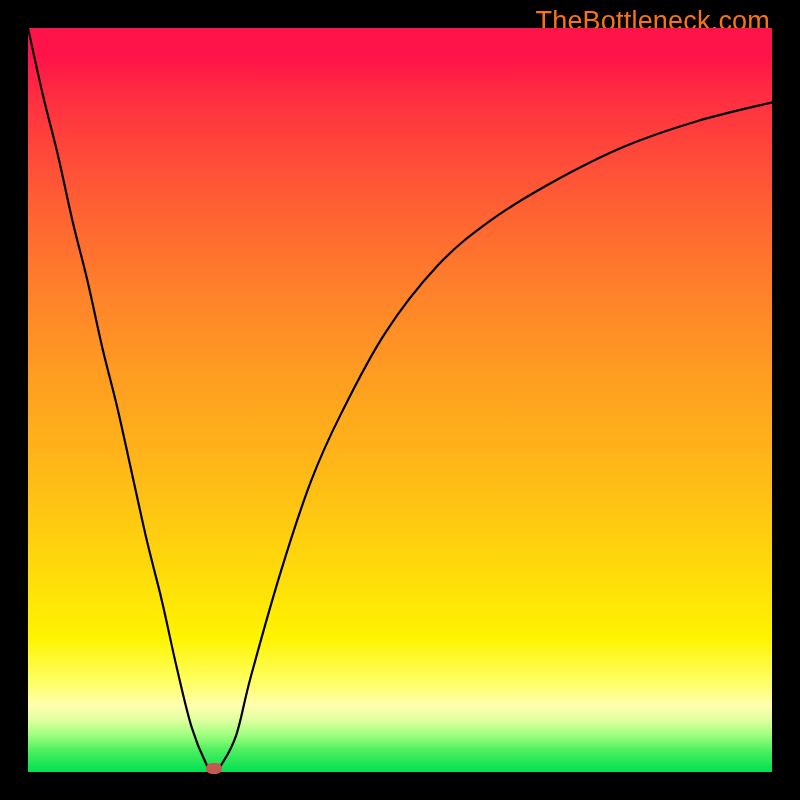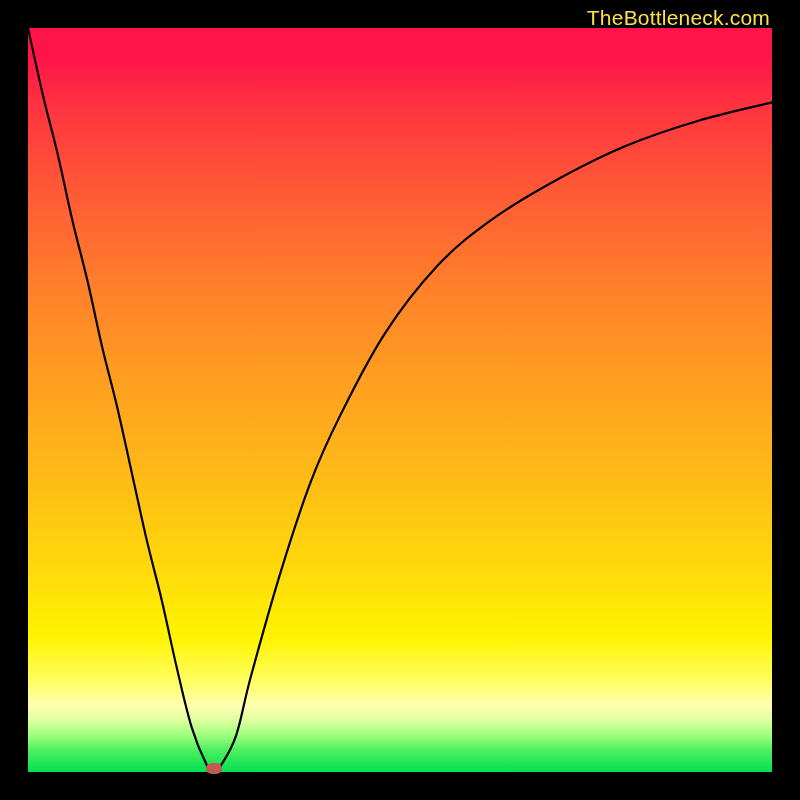--- a/index.html
+++ b/index.html
@@ -37,22 +37,22 @@
       #e0ffa0 93%,
       #a0ff80 95%,
       #50f060 97%,
       #00e050 100%
     );
   }
   .watermark {
     position: absolute;
     top: 6px;
     right: 30px;
-    color: #fde047;
-    font-size: 21px;
+    color: #f97316;
+    font-size: 27px;
     font-weight: 500;
     letter-spacing: 0.2px;
   }
   svg.curve {
     position: absolute;
     inset: 0;
     width: 744px;
     height: 744px;
   }
   .marker {

